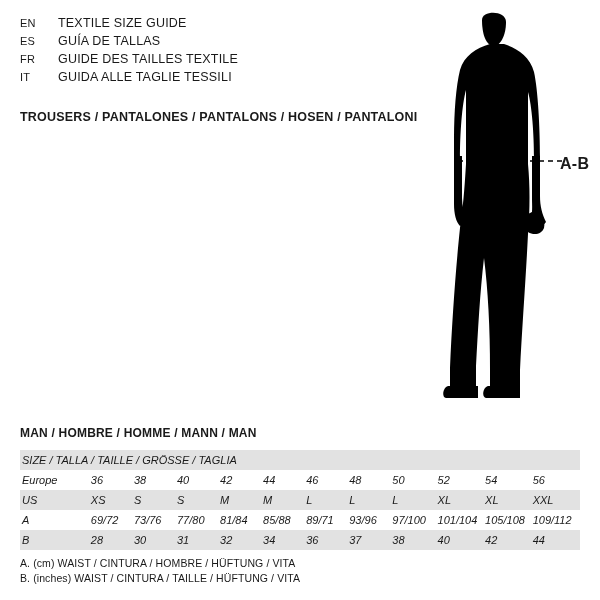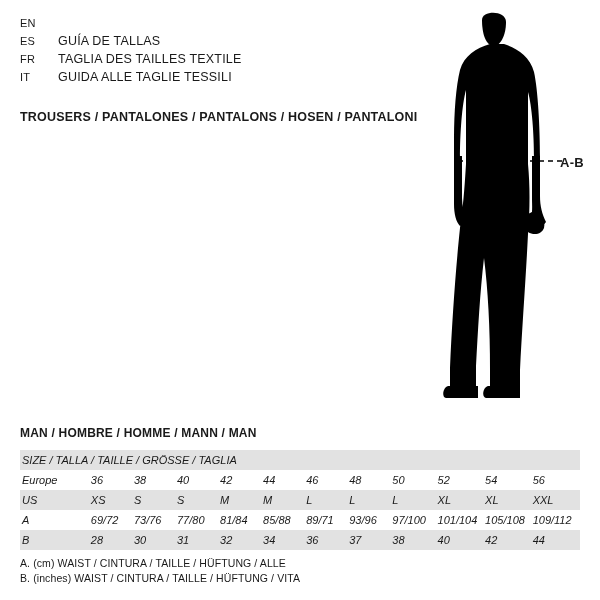--- a/index.html
+++ b/index.html
@@ -61,21 +61,21 @@
     width: 170px;
     height: 400px;
   }
   .figure svg {
     display: block;
   }
   .ab-label {
     position: absolute;
     left: 560px;
     top: 155px;
-    font-size: 13px;
+    font-size: 16px;
     font-weight: bold;
     letter-spacing: 0.3px;
   }
 
   
   .man-title {
     position: absolute;
     left: 20px;
     top: 426px;
     font-size: 12px;
@@ -122,28 +122,29 @@
   }
 </style>
 </head>
 <body>
 
 <div class="page">
 
   <div class="lang-block">
     <div class="lang-row">
       <span class="lang-code">EN</span>
+      <span class="lang-text">TEXTILE SIZE GUIDE</span>
     </div>
     <div class="lang-row">
       <span class="lang-code">ES</span>
       <span class="lang-text">GUÍA DE TALLAS</span>
     </div>
     <div class="lang-row">
       <span class="lang-code">FR</span>
-      <span class="lang-text">TAGLIA DES TAILLES TEXTILE</span>
+      <span class="lang-text">GUIDE DES TAILLES TEXTILE</span>
     </div>
     <div class="lang-row">
       <span class="lang-code">IT</span>
       <span class="lang-text">GUIDA ALLE TAGLIE TESSILI</span>
     </div>
   </div>
 
   <div class="section-title">TROUSERS / PANTALONES / PANTALONS / HOSEN / PANTALONI</div>
 
   <div class="figure">
@@ -253,17 +254,17 @@
         <td class="val">37</td>
         <td class="val">38</td>
         <td class="val-wide">40</td>
         <td class="val-wide">42</td>
         <td class="val-wide">44</td>
       </tr>
     </tbody>
   </table>
 
   <div class="footnotes">
-    <div>A. (cm) WAIST / CINTURA / TAILLE / HÜFTUNG / ALLE</div>
+    <div>A. (cm) WAIST / CINTURA / HOMBRE / HÜFTUNG / VITA</div>
     <div>B. (inches) WAIST / CINTURA / TAILLE / HÜFTUNG / VITA</div>
   </div>
 
 </div>
 
 </body></html>

